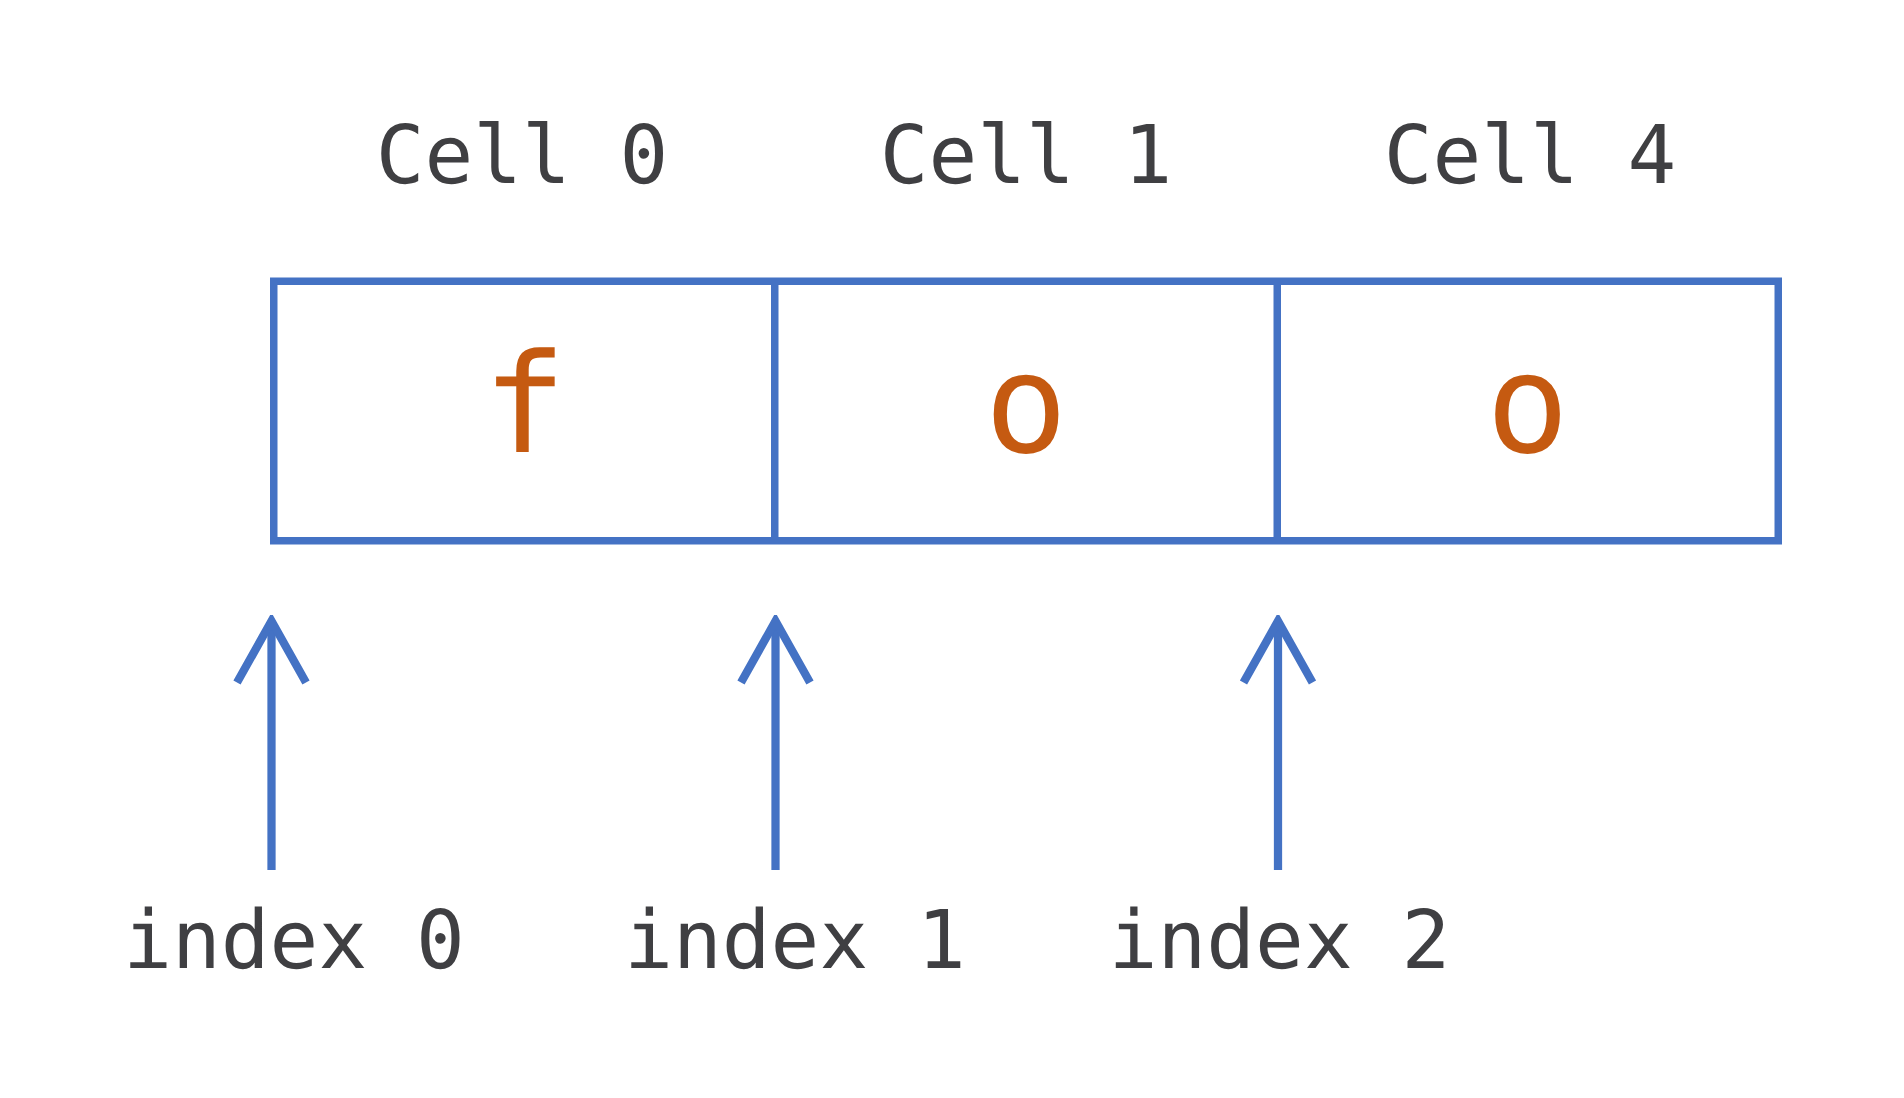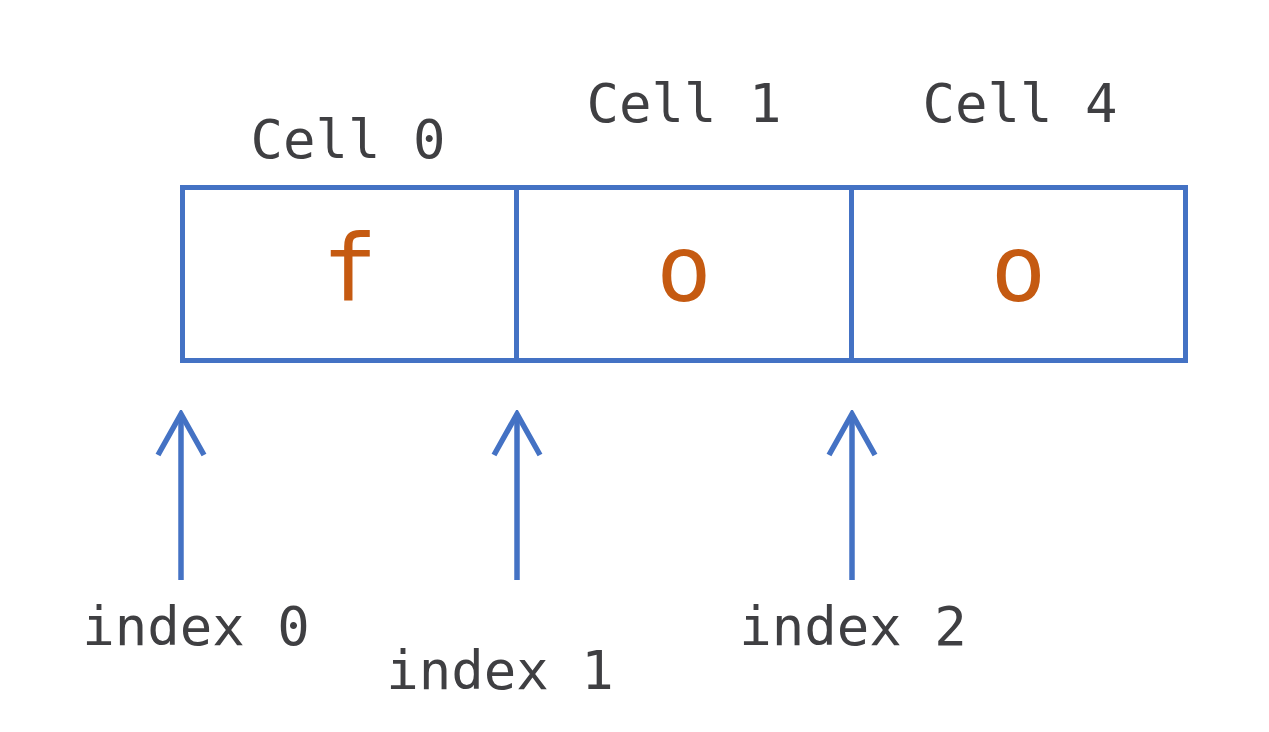--- a/index.html
+++ b/index.html
@@ -24,21 +24,21 @@
   }
   .cell-label {
     position: absolute;
     top: 74px;
     transform: translateX(-50%);
     font-size: 54px;
     line-height: 1.1;
     color: var(--label-gray);
     white-space: nowrap;
   }
-  .cell-label.c0 { left: 348px; margin-top: 36px; }
+  .cell-label.c0 { left: 348px; }
   .cell-label.c1 { left: 684px; text-align: center; }
   .cell-label.c2 { left: 1020px; }
 
   .array-box {
     position: absolute;
     left: 180px;
     top: 185px;
     width: 1008px;
     height: 178px;
     border: 5px solid var(--border-blue);
@@ -81,21 +81,21 @@
   .index-label {
     position: absolute;
     top: 597px;
     transform: translateX(-50%);
     font-size: 54px;
     line-height: 1.1;
     color: var(--label-gray);
     white-space: nowrap;
   }
   .index-label.i0 { left: 184px; margin-left: 12px; }
-  .index-label.i1 { left: 500px; margin-top: 44px; }
+  .index-label.i1 { left: 530px; }
   .index-label.i2 { left: 853px; text-align: center; }
 </style>
 </head>
 <body>
 
 <div class="canvas">
 
   <div class="cell-label c0">Cell 0</div>
   <div class="cell-label c1">Cell 1</div>
   <div class="cell-label c2">Cell 4</div>

